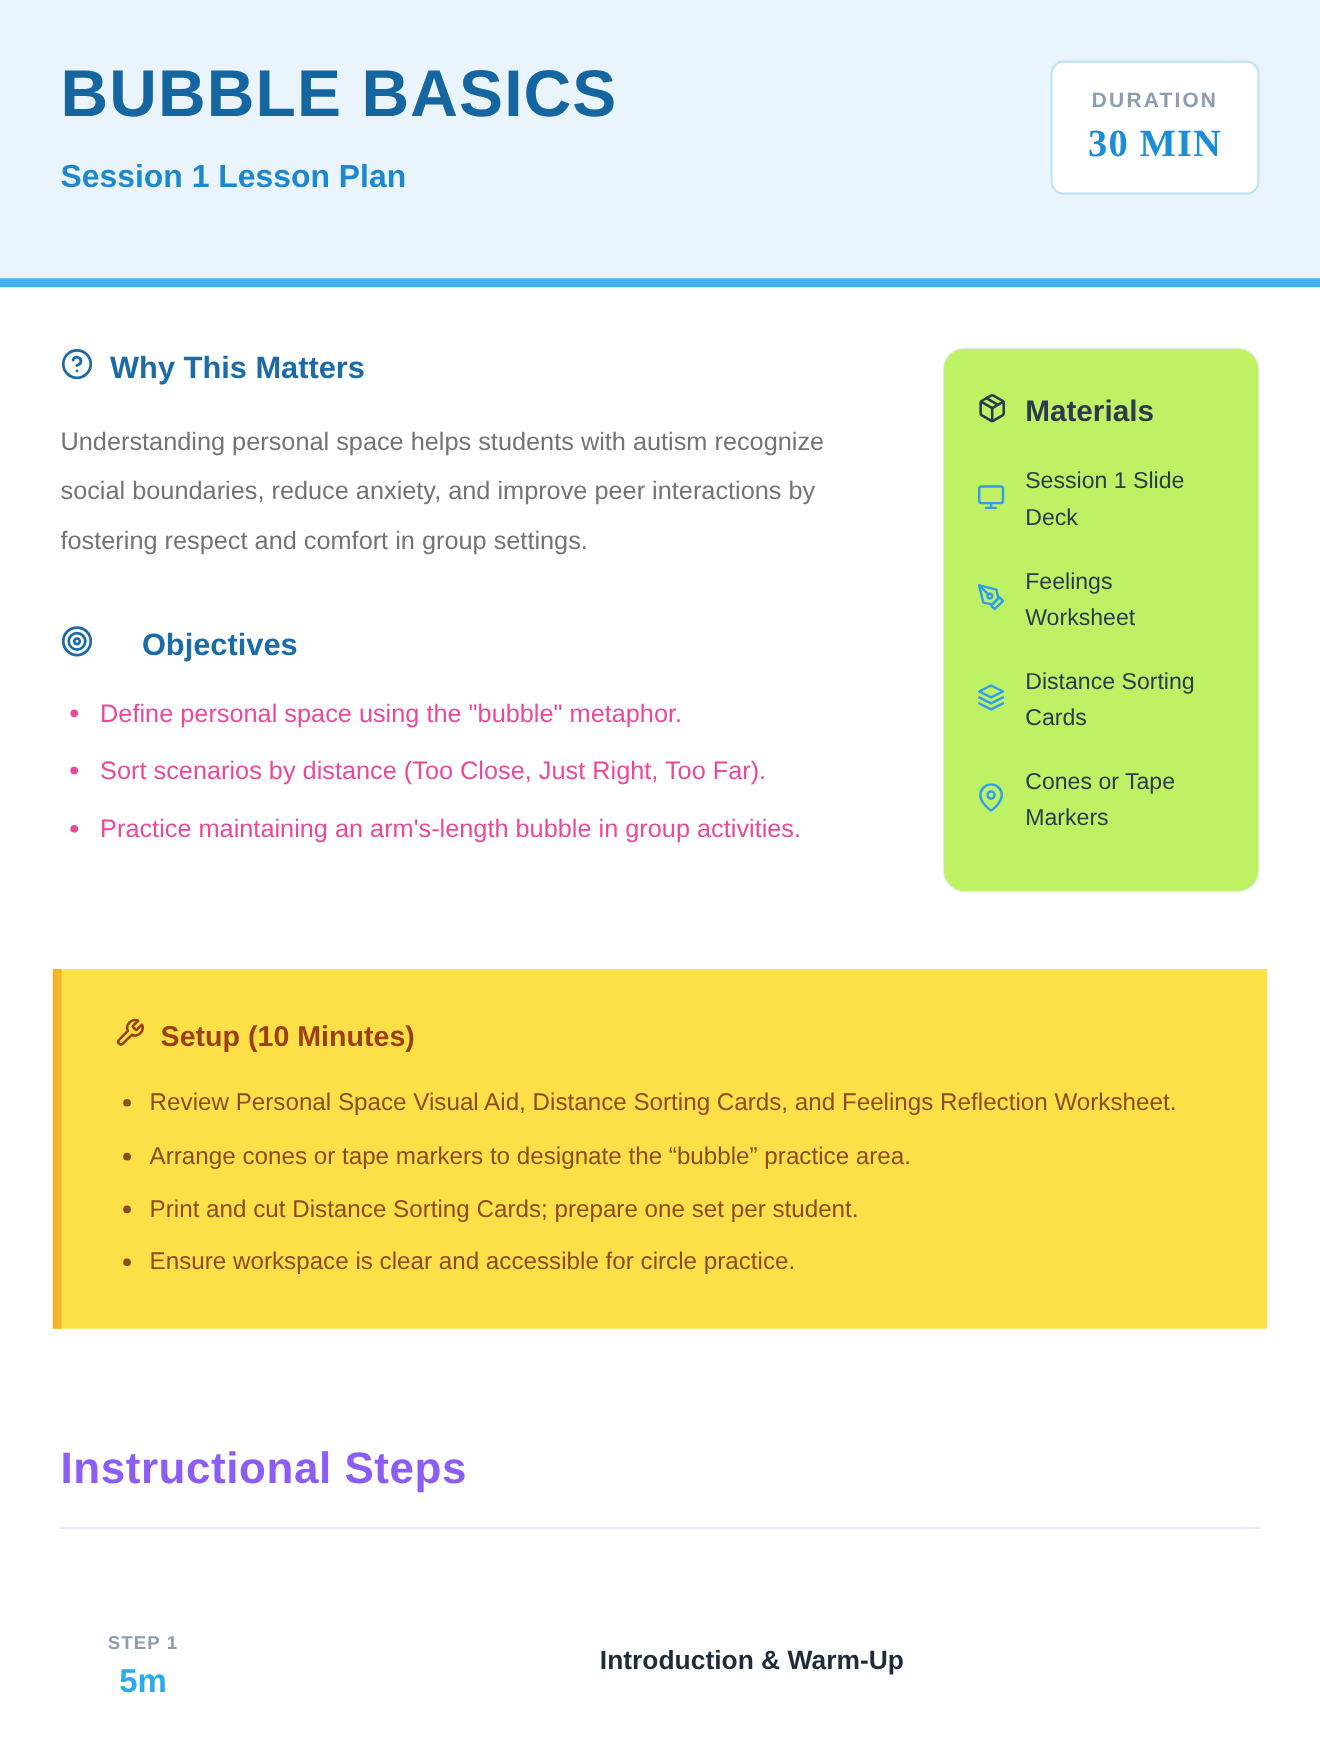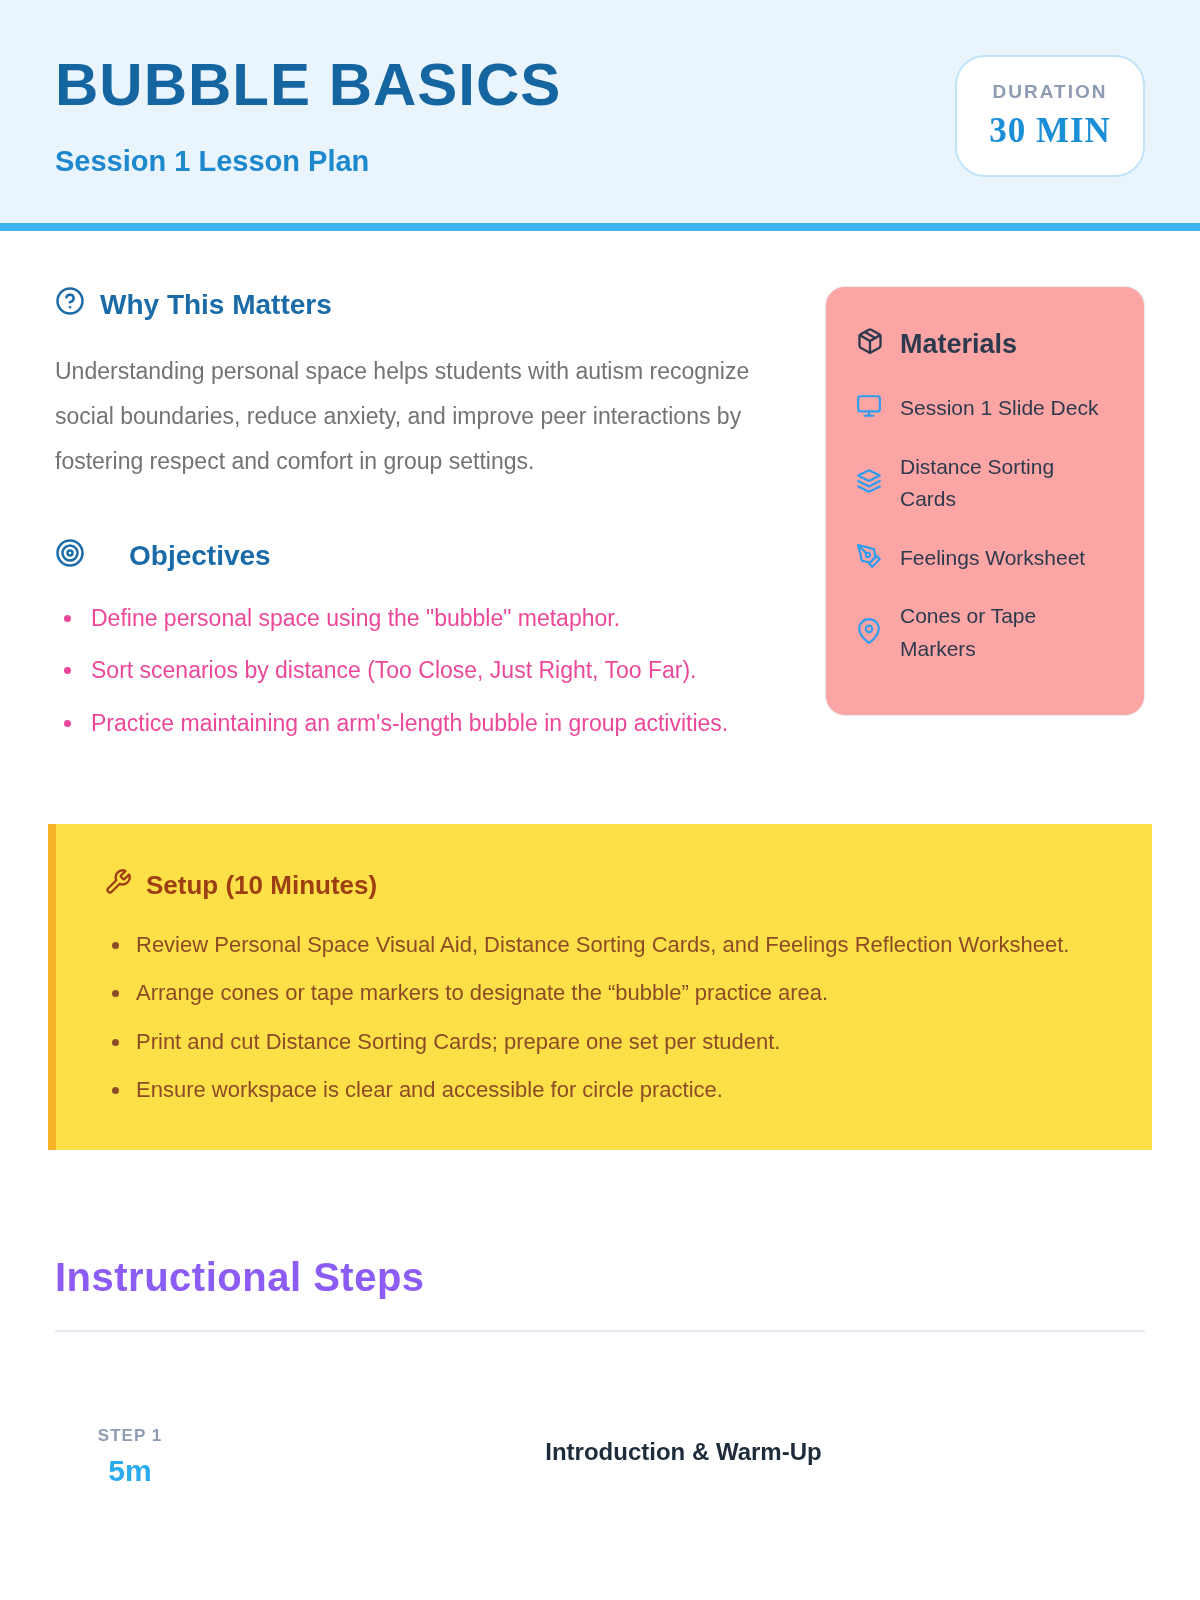--- a/index.html
+++ b/index.html
@@ -8,21 +8,21 @@
     width: 1200px; height: 1600px; overflow: hidden;
     background: #ffffff;
     font-family: "Liberation Sans", sans-serif;
     -webkit-font-smoothing: antialiased;
   }
 
   
   .header {
     background: #e9f4fd;
     border-bottom: 8px solid #3fb4f3;
-    height: 231px;
+    height: 261px;
     padding: 55px 55px 0 55px;
     display: flex;
     justify-content: space-between;
     align-items: flex-start;
   }
   .header-title {
     margin: 0;
     font-size: 60px;
     font-weight: 800;
     letter-spacing: 1px;
@@ -31,21 +31,21 @@
   }
   .header-subtitle {
     margin: 30px 0 0 0;
     font-size: 29px;
     font-weight: 700;
     color: #1e88cf;
   }
   .duration-card {
     background: #ffffff;
     border: 2px solid #bfe3f8;
-    border-radius: 30px;
+    border-radius: 12px;
     padding: 24px 21px;
     text-align: center;
     min-width: 190px;
   }
   .duration-label {
     font-size: 19px;
     font-weight: 700;
     letter-spacing: 2px;
     color: #8d9cb2;
   }
@@ -86,23 +86,23 @@
     margin: 22px 0 0 0;
     padding-left: 30px;
     font-size: 23px;
     line-height: 1.85;
     color: #ec4899;
   }
   .objectives-list li { margin-bottom: 10px; padding-left: 6px; }
 
   
   .materials-card {
-    width: 320px;
+    width: 288px;
     flex-shrink: 0;
-    background: #fca5a5;
+    background: #bef264;
     border: 1px solid #e7ecf2;
     border-radius: 20px;
     padding: 40px 30px 24px 30px;
   }
   .materials-heading {
     display: flex;
     align-items: center;
     gap: 16px;
     margin: 0;
     font-size: 27px;
@@ -271,38 +271,38 @@
               <line x1="8" y1="21" x2="16" y2="21"></line>
               <line x1="12" y1="17" x2="12" y2="21"></line>
             </svg>
           </span>
           <span class="materials-item-label">Session 1 Slide Deck</span>
         </div>
 
         <div class="materials-item">
           <span>
             <svg width="26" height="26" viewBox="0 0 24 24" fill="none" stroke="currentColor" stroke-width="2" stroke-linecap="round" stroke-linejoin="round">
-              <polygon points="12 2 2 7 12 12 22 7 12 2"></polygon>
-              <polyline points="2 12 12 17 22 12"></polyline>
-              <polyline points="2 17 12 22 22 17"></polyline>
-            </svg>
-          </span>
-          <span class="materials-item-label">Distance Sorting Cards</span>
-        </div>
-
-        <div class="materials-item">
-          <span>
-            <svg width="26" height="26" viewBox="0 0 24 24" fill="none" stroke="currentColor" stroke-width="2" stroke-linecap="round" stroke-linejoin="round">
               <path d="M12 19l7-7 3 3-7 7-3-3z"></path>
               <path d="M18 13l-1.5-7.5L2 2l3.5 14.5L13 18l5-5z"></path>
               <path d="M2 2l7.586 7.586"></path>
               <circle cx="11" cy="11" r="2"></circle>
             </svg>
           </span>
           <span class="materials-item-label">Feelings Worksheet</span>
+        </div>
+
+        <div class="materials-item">
+          <span>
+            <svg width="26" height="26" viewBox="0 0 24 24" fill="none" stroke="currentColor" stroke-width="2" stroke-linecap="round" stroke-linejoin="round">
+              <polygon points="12 2 2 7 12 12 22 7 12 2"></polygon>
+              <polyline points="2 12 12 17 22 12"></polyline>
+              <polyline points="2 17 12 22 22 17"></polyline>
+            </svg>
+          </span>
+          <span class="materials-item-label">Distance Sorting Cards</span>
         </div>
 
         <div class="materials-item">
           <span>
             <svg width="26" height="26" viewBox="0 0 24 24" fill="none" stroke="currentColor" stroke-width="2" stroke-linecap="round" stroke-linejoin="round">
               <path d="M21 10c0 7-9 13-9 13s-9-6-9-13a9 9 0 0 1 18 0z"></path>
               <circle cx="12" cy="10" r="3"></circle>
             </svg>
           </span>
           <span class="materials-item-label">Cones or Tape Markers</span>

